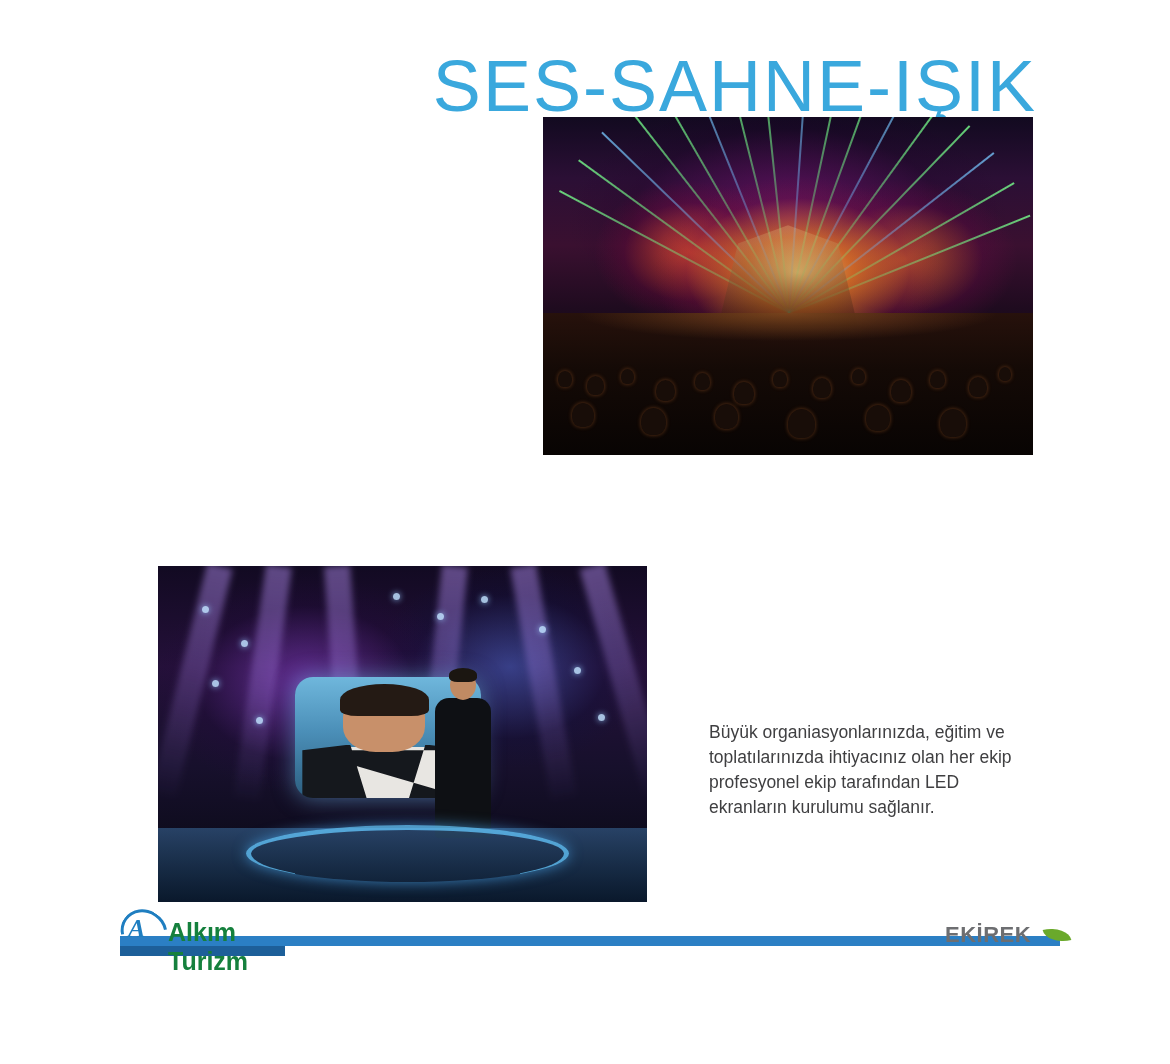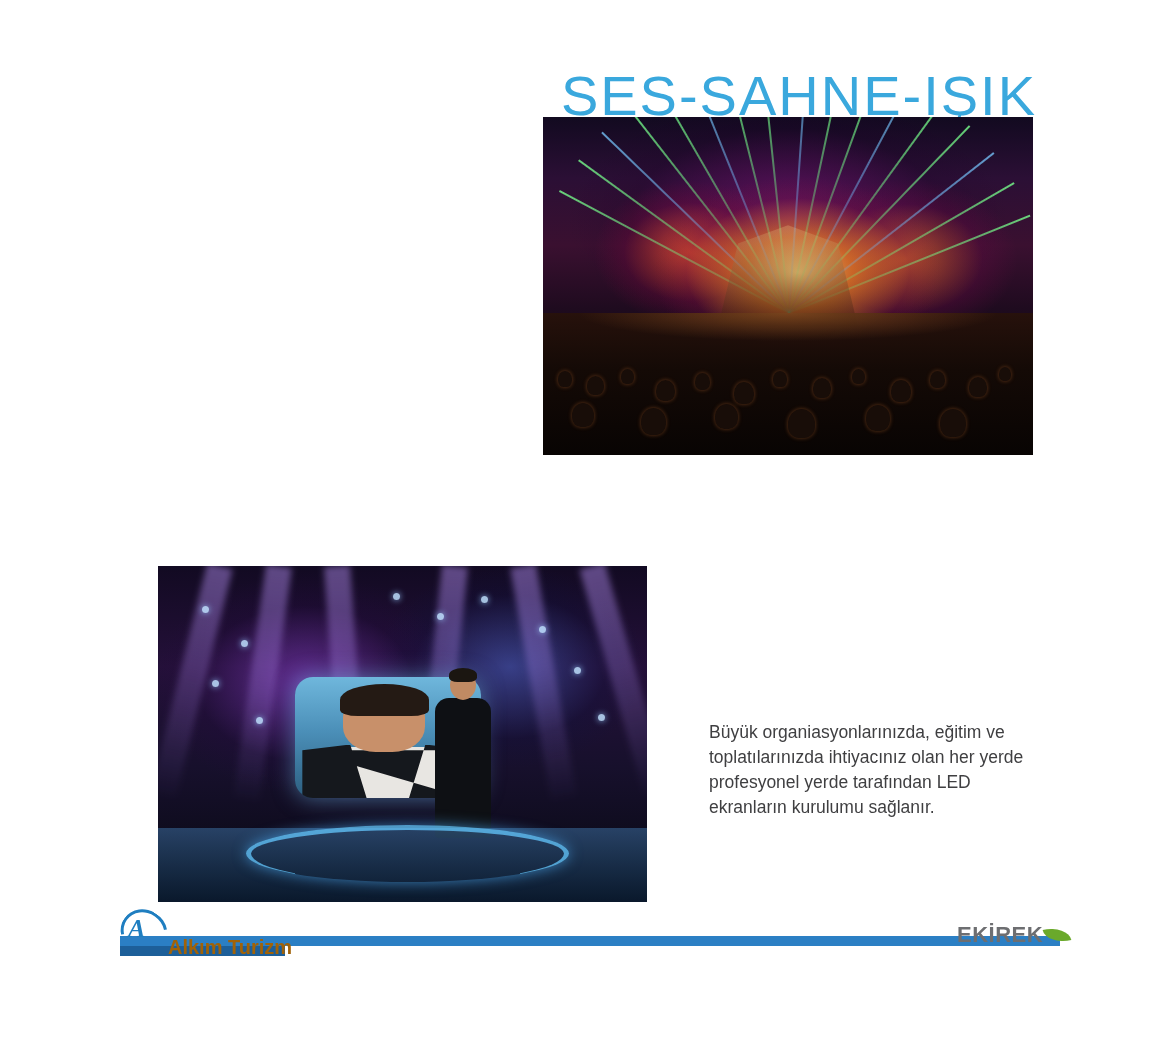--- a/index.html
+++ b/index.html
@@ -25,22 +25,22 @@
   .heading {
     position: absolute;
     color: #3aa8dd;
     font-weight: 300;
     letter-spacing: 1px;
     white-space: nowrap;
     font-family: "Liberation Sans", sans-serif;
   }
   #heading-ses {
     right: 133px;
-    top: 28px;
-    font-size: 56px;
+    top: 8px;
+    font-size: 72px;
     line-height: 60px;
     letter-spacing: 2px;
   }
   #heading-led {
     left: 158px;
     top: 495px;
     font-size: 56px;
     line-height: 60px;
     letter-spacing: 2px;
   }
@@ -317,38 +317,38 @@
     top: 6px;
     font-size: 26px;
     font-weight: bold;
     color: #1f7ec0;
     font-style: italic;
     font-family: "Liberation Serif", serif;
   }
   #logo-alkim .wordmark {
     position: absolute;
     left: 50px;
-    top: 28px;
-    font-size: 20px;
+    top: 10px;
+    font-size: 25px;
     font-weight: bold;
-    color: #a16207;
+    color: #15803d;
     letter-spacing: 0px;
   }
 
   
   #logo-ekirek {
     position: absolute;
     right: 100px;
     top: 922px;
     width: 125px;
     height: 30px;
   }
   #logo-ekirek .name {
     position: absolute;
-    left: 12px;
+    left: 0;
     top: 0;
     font-size: 22px;
     font-weight: bold;
     color: #6d6e71;
     letter-spacing: 0.5px;
   }
   #logo-ekirek .leaf {
     position: absolute;
     right: 0;
     top: 5px;
@@ -406,21 +406,21 @@
       <div class="crowd-head" style="left:6%;  bottom:20%; width:22px; height:24px;"></div>
       <div class="crowd-head" style="left:20%; bottom:14%; width:25px; height:27px;"></div>
       <div class="crowd-head" style="left:35%; bottom:18%; width:23px; height:25px;"></div>
       <div class="crowd-head" style="left:50%; bottom:12%; width:27px; height:29px;"></div>
       <div class="crowd-head" style="left:66%; bottom:17%; width:24px; height:26px;"></div>
       <div class="crowd-head" style="left:81%; bottom:13%; width:26px; height:28px;"></div>
     </div>
   </div>
 
 
-  <p class="body-text" id="text-led">Büyük organiasyonlarınızda, eğitim ve toplatılarınızda ihtiyacınız olan her yerde profesyonel yerde tarafından LED ekranların kurulumu sağlanır.</p>
+  <p class="body-text" id="text-led">Büyük organiasyonlarınızda, eğitim ve toplatılarınızda ihtiyacınız olan her ekip profesyonel ekip tarafından LED ekranların kurulumu sağlanır.</p>
 
   <div class="photo" id="photo-led">
     <div class="led-bg"></div>
 
     <div class="led-beam" style="left:10%;  transform: rotate(14deg);"></div>
     <div class="led-beam" style="left:22%;  transform: rotate(8deg);"></div>
     <div class="led-beam" style="left:34%;  transform: rotate(-4deg);"></div>
     <div class="led-beam" style="left:58%;  transform: rotate(6deg);"></div>
     <div class="led-beam" style="left:72%;  transform: rotate(-10deg);"></div>
     <div class="led-beam" style="left:86%;  transform: rotate(-16deg);"></div>

